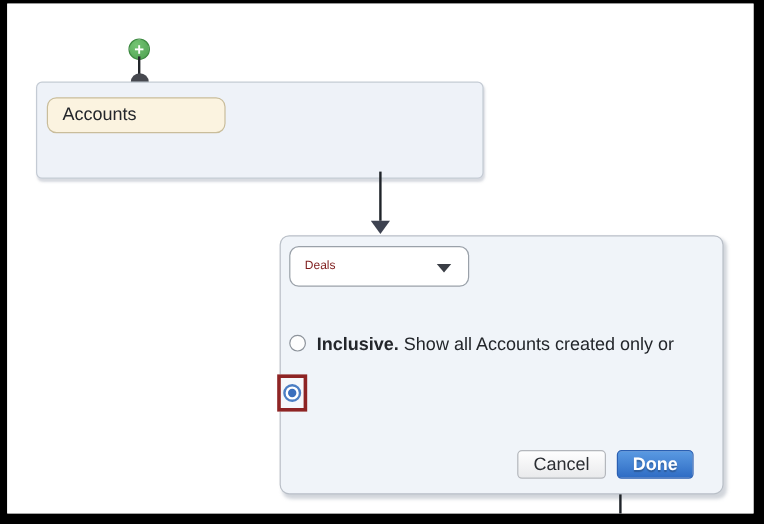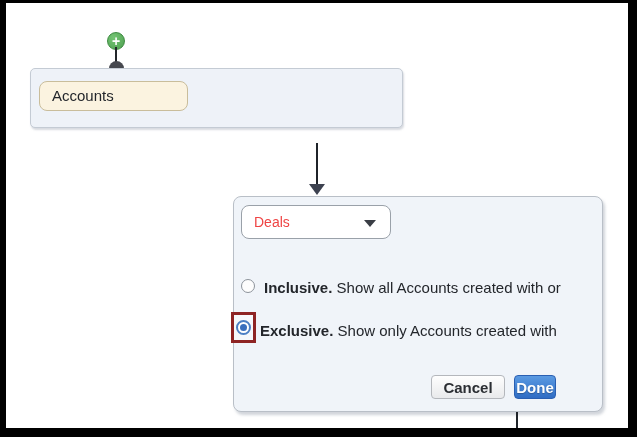--- a/index.html
+++ b/index.html
@@ -25,21 +25,21 @@
     text-align:center;cursor:pointer;padding:0;
   }
   .stem{position:absolute;left:109px;top:44px;width:2px;height:16px;background:#23262b;}
   .knob{
     position:absolute;left:103px;top:58px;width:15px;height:8px;
     background:#46484f;border-radius:8px 8px 0 0;
   }
 
   
   .node{
-    position:absolute;left:24px;top:65px;width:373px;height:60px;
+    position:absolute;left:24px;top:65px;width:373px;height:81px;
     background:#eef2f8;border:1px solid #c4cbd4;border-radius:5px;
     box-shadow:1px 2px 2px rgba(140,150,165,.35);
     cursor:pointer;
   }
   .module-chip{
     position:absolute;left:8px;top:12px;width:149px;height:30px;
     background:#fbf3e0;border:1px solid #c9bd9b;border-radius:8px;
     font-size:15px;color:#23262b;line-height:28px;padding-left:12px;
   }
   .node-desc{
@@ -60,21 +60,21 @@
     position:absolute;left:227px;top:193px;width:370px;height:216px;
     background:#f0f4f9;border:1px solid #b9bfc7;border-radius:8px;
     box-shadow:2px 3px 3px rgba(140,150,165,.4);
   }
   .dropdown{
     position:absolute;left:7px;top:8px;width:150px;height:34px;
     background:#ffffff;border:1px solid #9aa1a9;border-radius:8px;
     cursor:pointer;
   }
   .dropdown-label{
-    position:absolute;left:12px;top:0;line-height:32px;font-size:14px;color:#ef4444;
+    position:absolute;left:12px;top:0;line-height:32px;font-size:10px;color:#7f1d1d;
   }
   .chevron{
     position:absolute;right:14px;top:14px;width:0;height:0;
     border-left:6px solid transparent;border-right:6px solid transparent;
     border-top:7px solid #3a3e45;
   }
   .panel-heading{
     position:absolute;left:8px;top:51px;
     font-size:14px;font-weight:bold;color:#16181c;
   }
@@ -108,24 +108,24 @@
   .option-2-text{position:absolute;left:26px;top:123px;width:300px;}
 
   
   .btn{
     position:absolute;top:178px;height:24px;border-radius:4px;
     font-size:15px;text-align:center;cursor:pointer;padding:0;
   }
   .btn-cancel{
     left:197px;width:74px;
     background:linear-gradient(#fefefe,#e9eaec);
-    border:1px solid #b4b7bc;color:#2b2e33;font-weight:700;
+    border:1px solid #b4b7bc;color:#2b2e33;font-weight:400;
   }
   .btn-done{
-    left:280px;width:42px;
+    left:280px;width:64px;
     background:linear-gradient(#5a9ae2,#2f6cc4);
     border:1px solid #2a5fb2;color:#ffffff;font-weight:bold;
     text-shadow:0 1px 1px rgba(0,0,0,.25);
   }
 
   .bottom-line{position:absolute;left:510px;top:409px;width:2px;height:17px;background:#1f2329;}
 </style>
 </head>
 <body>
 
@@ -149,29 +149,28 @@
 
       <div class="dropdown">
         <span class="dropdown-label">Deals</span>
         <span class="chevron"></span>
       </div>
 
 
       <div class="option-1">
         <span class="radio"></span>
         <span class="opt-text">
-          <span class="line"><span class="b">Inclusive.</span><span> Show all Accounts created with or</span></span>
+          <span class="line"><span class="b">Inclusive.</span><span> Show all Accounts created only or</span></span>
         </span>
       </div>
 
       <div class="highlight-box">
         <span class="radio checked"></span>
       </div>
       <span class="opt-text option-2-text">
-        <span class="line"><span class="b">Exclusive.</span><span> Show only Accounts created with</span></span>
       </span>
 
       <button class="btn btn-cancel">Cancel</button>
       <button class="btn btn-done">Done</button>
     </div>
 
     <div class="bottom-line"></div>
 
   </div>
 </div>

